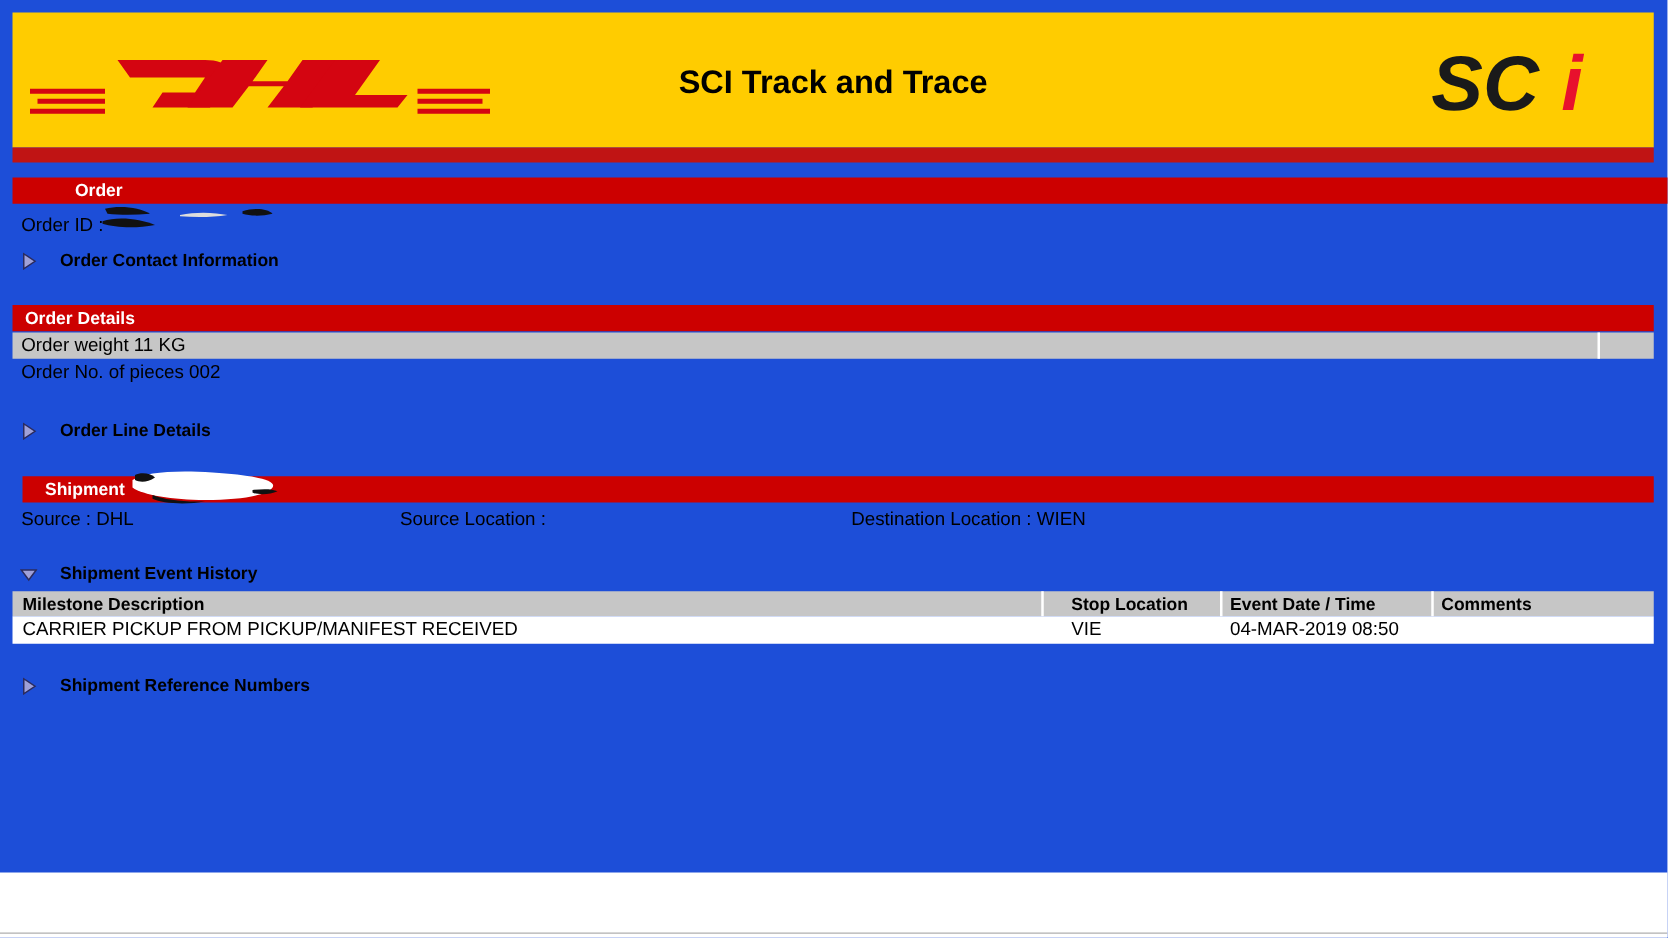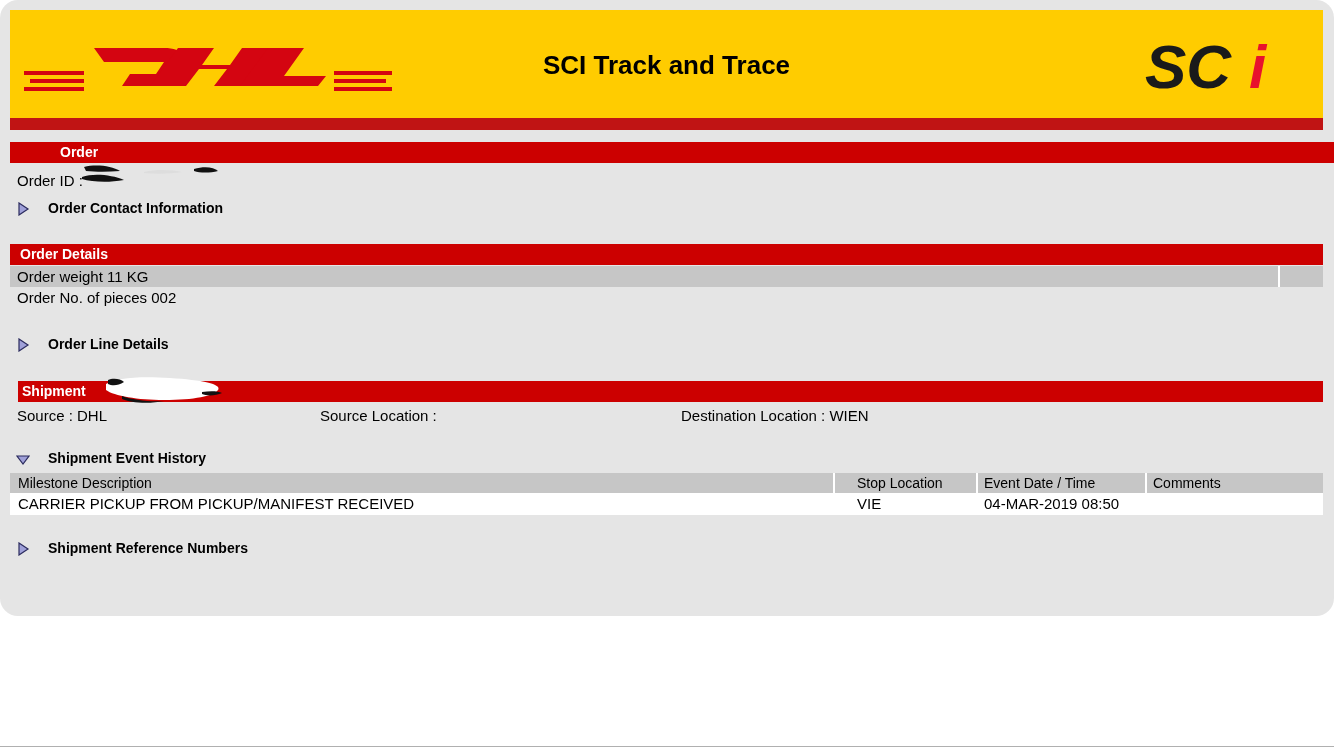--- a/index.html
+++ b/index.html
@@ -12,23 +12,22 @@
     height: 750px;
     font-family: "Liberation Sans", sans-serif;
     color: #000000;
     position: relative;
     overflow: hidden;
   }
   .page {
     position: absolute;
     left: 0; top: 0;
     width: 1334px;
-    height: 616px;
-    background: #e5e5e5;
-    border-radius: 18px;
+    height: 698px;
+    background: #1d4ed8;
   }
   
   .banner {
     position: absolute;
     left: 10px;
     top: 10px;
     width: 1313px;
     height: 108px;
     background: #FFCC00;
   }
@@ -73,21 +72,21 @@
     color: #ffffff;
     font-size: 14px;
     font-weight: bold;
     line-height: 21px;
   }
   .sec-bar .sec-label { padding-left: 10px; display:inline-block; }
 
   #bar-order   { left: 10px; top: 142px; width: 1313px; padding-left: 40px; }
   #bar-details { left: 10px; top: 244px; width: 1313px; }
   #bar-ship    { left: 18px; top: 381px; width: 1305px; }
-  #bar-ship .sec-label { padding-left: 4px; }
+  #bar-ship .sec-label { padding-left: 18px; }
 
   
   .field-line {
     position: absolute;
     font-size: 15px;
     color: #000;
     white-space: nowrap;
   }
   #order-id-line { left: 17px; top: 172px; }
 
@@ -156,21 +155,21 @@
     position: absolute;
     left: 10px;
     top: 473px;
     width: 1313px;
   }
   .ev-head {
     position: relative;
     height: 20px;
     background: #C6C6C6;
     font-size: 14px;
-    font-weight: normal;
+    font-weight: bold;
     line-height: 20px;
   }
   .ev-body {
     position: relative;
     height: 22px;
     font-size: 15px;
     line-height: 22px;
     background: #ffffff;
   }
   .ev-cell {

